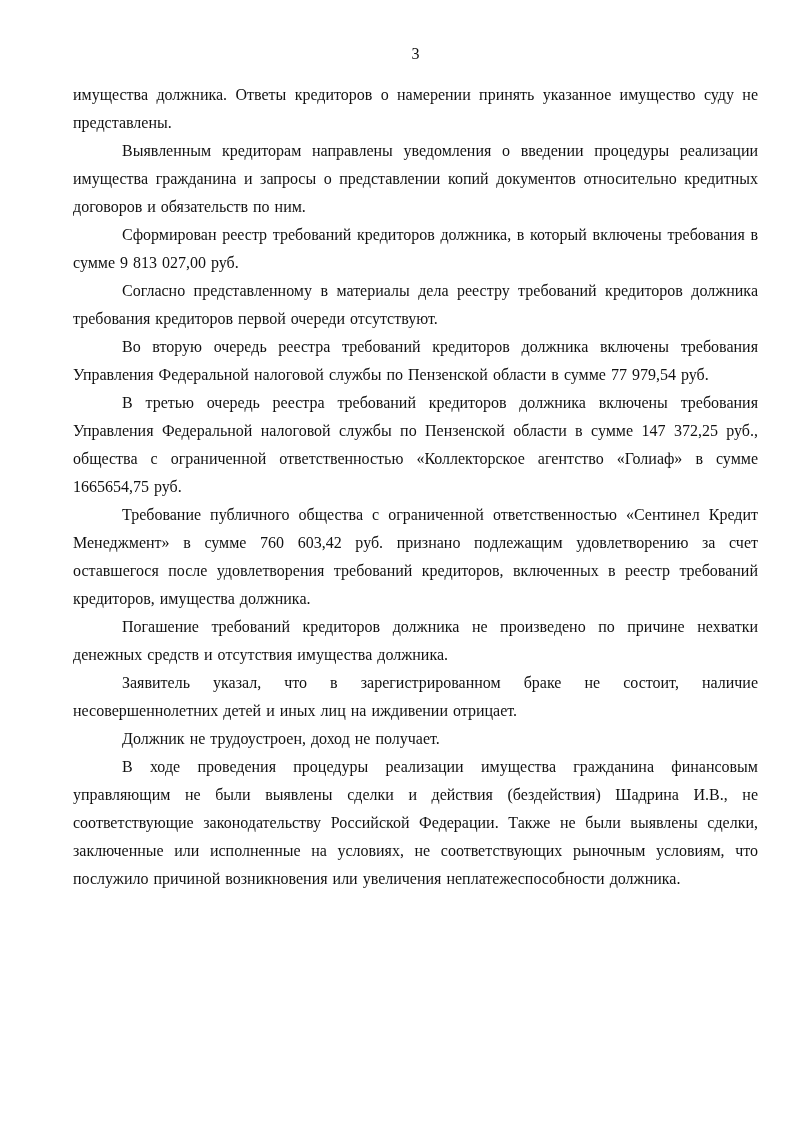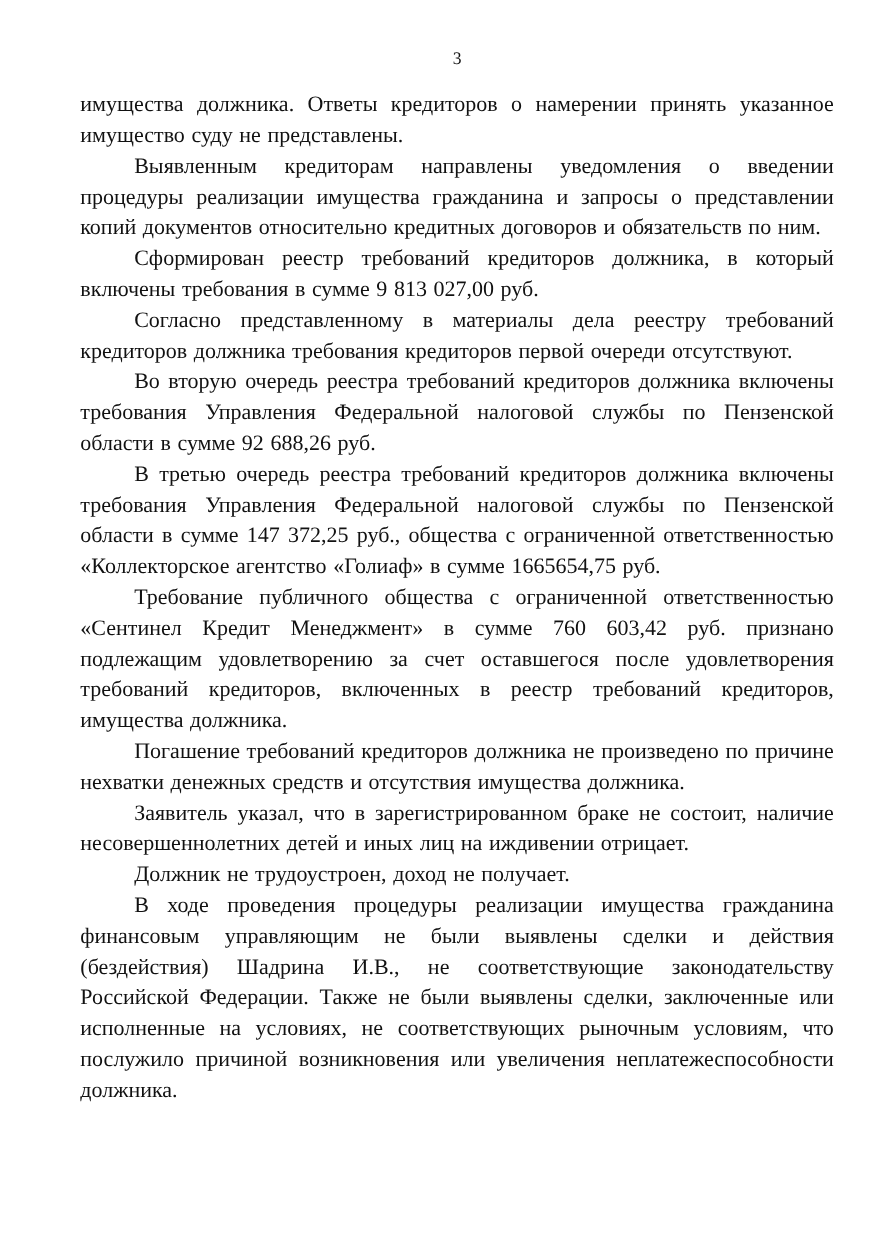--- a/index.html
+++ b/index.html
@@ -26,42 +26,42 @@
     line-height: 20px;
   }
   .body-text {
     position: absolute;
     top: 81px;
     left: 73px;
     width: 685px;
   }
   .para {
     margin: 0;
-    font-size: 20px;
+    font-size: 16px;
     line-height: 28px;
     text-align: justify;
     text-indent: 49px;
     word-spacing: 1px;
   }
   .para.no-indent {
     text-indent: 0;
   }
 </style>
 </head>
 <body>
 
 <div class="page">
   <div class="page-number">3</div>
 
   <div class="body-text">
     <p class="para no-indent">имущества должника. Ответы кредиторов о намерении принять указанное имущество суду не представлены.</p>
     <p class="para">Выявленным кредиторам направлены уведомления о введении процедуры реализации имущества гражданина и запросы о представлении копий документов относительно кредитных договоров и обязательств по ним.</p>
     <p class="para">Сформирован реестр требований кредиторов должника, в который включены требования в сумме 9 813 027,00 руб.</p>
     <p class="para">Согласно представленному в материалы дела реестру требований кредиторов должника требования кредиторов первой очереди отсутствуют.</p>
-    <p class="para">Во вторую очередь реестра требований кредиторов должника включены требования Управления Федеральной налоговой службы по Пензенской области в сумме 92 688,26 руб.</p>
+    <p class="para">Во вторую очередь реестра требований кредиторов должника включены требования Управления Федеральной налоговой службы по Пензенской области в сумме 77 979,54 руб.</p>
     <p class="para">В третью очередь реестра требований кредиторов должника включены требования Управления Федеральной налоговой службы по Пензенской области в сумме 147 372,25 руб., общества с ограниченной ответственностью «Коллекторское агентство «Голиаф» в сумме 1665654,75 руб.</p>
     <p class="para">Требование публичного общества с ограниченной ответственностью «Сентинел Кредит Менеджмент» в сумме 760 603,42 руб. признано подлежащим удовлетворению за счет оставшегося после удовлетворения требований кредиторов, включенных в реестр требований кредиторов, имущества должника.</p>
     <p class="para">Погашение требований кредиторов должника не произведено по причине нехватки денежных средств и отсутствия имущества должника.</p>
     <p class="para">Заявитель указал, что в зарегистрированном браке не состоит, наличие несовершеннолетних детей и иных лиц на иждивении отрицает.</p>
     <p class="para">Должник не трудоустроен, доход не получает.</p>
     <p class="para">В ходе проведения процедуры реализации имущества гражданина финансовым управляющим не были выявлены сделки и действия (бездействия) Шадрина И.В., не соответствующие законодательству Российской Федерации. Также не были выявлены сделки, заключенные или исполненные на условиях, не соответствующих рыночным условиям, что послужило причиной возникновения или увеличения неплатежеспособности должника.</p>
   </div>
 </div>
 
 </body></html>

